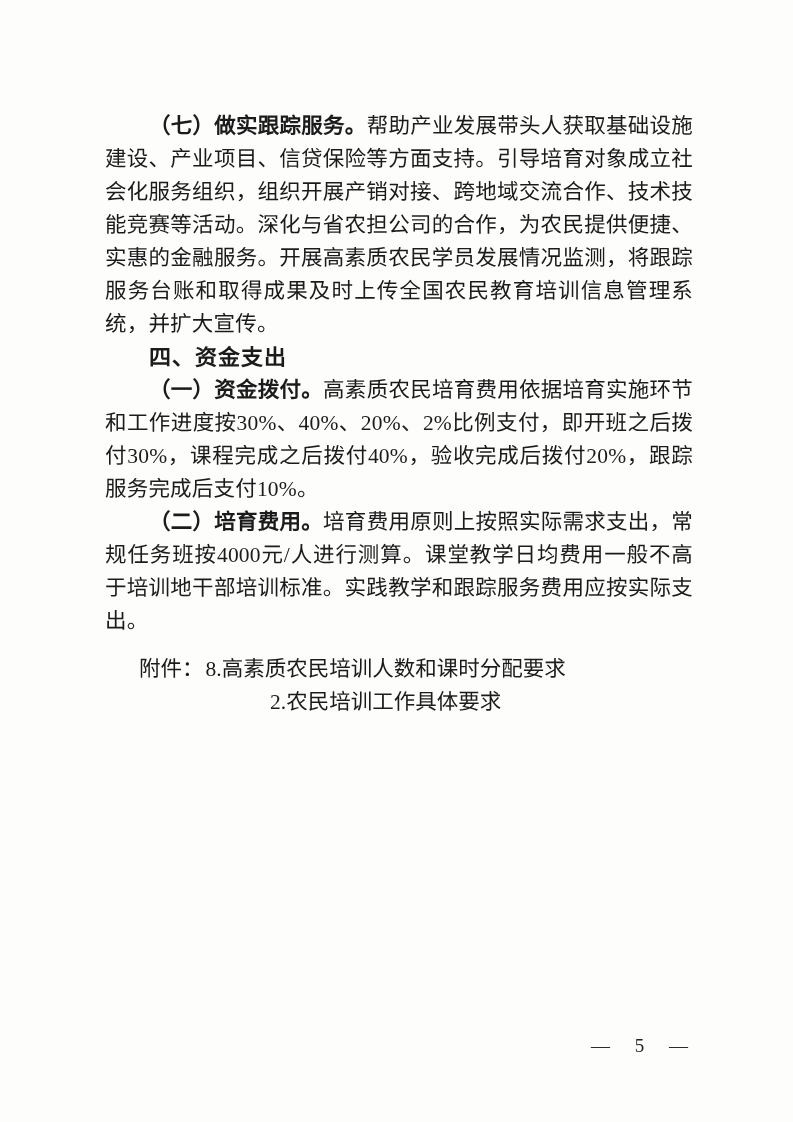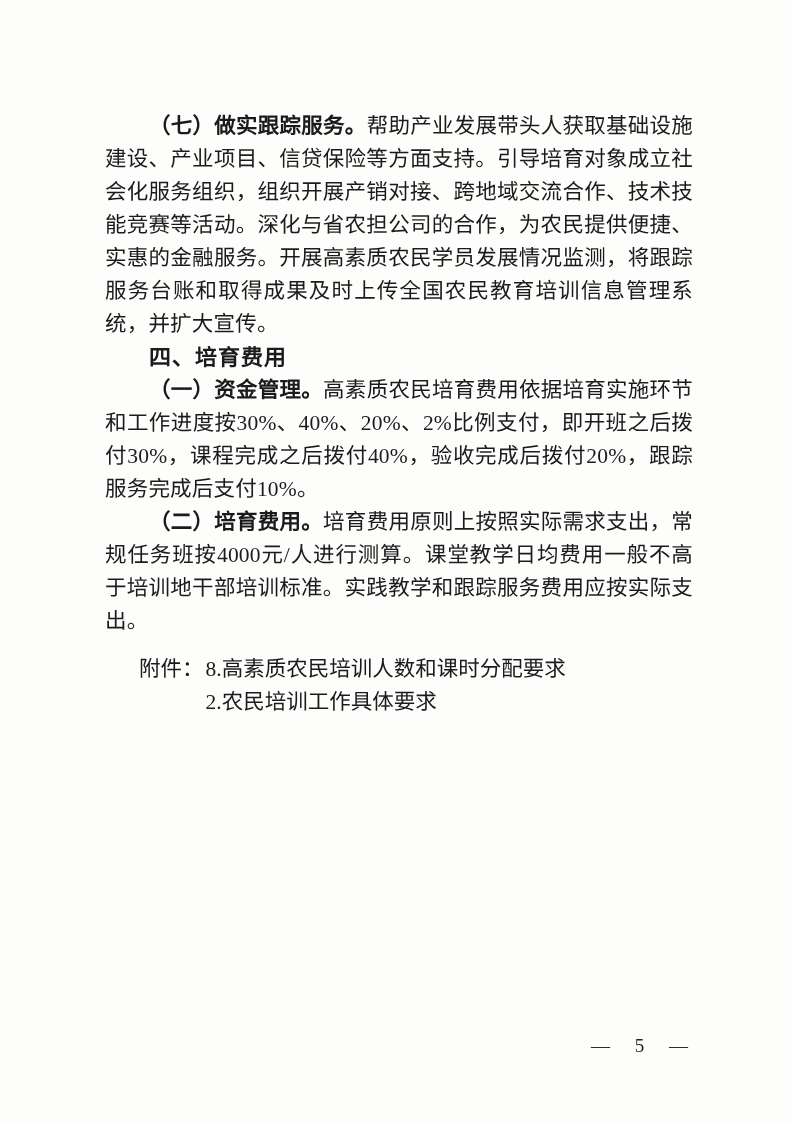--- a/index.html
+++ b/index.html
@@ -43,20 +43,21 @@
     font-family: "Liberation Sans", "DejaVu Sans", sans-serif;
     letter-spacing: 1px;
   }
   .attachments {
     margin-top: 15px;
     padding-left: 34px;
     display: flex;
     align-items: flex-start;
     font-size: 21.5px;
     line-height: 33px;
+    text-align: center;
   }
   .attach-label {
     white-space: nowrap;
     margin-right: 2px;
   }
   .attach-items > div {
     white-space: nowrap;
   }
   .page-number {
     position: absolute;
@@ -72,24 +73,24 @@
 </head>
 <body>
 
 <div class="page">
   <div class="content">
 
     <p class="body-para">
       <span class="lead">（七）做实跟踪服务。</span><span>帮助产业发展带头人获取基础设施建设、产业项目、信贷保险等方面支持。引导培育对象成立社会化服务组织，组织开展产销对接、跨地域交流合作、技术技能竞赛等活动。深化与省农担公司的合作，为农民提供便捷、实惠的金融服务。开展高素质农民学员发展情况监测，将跟踪服务台账和取得成果及时上传全国农民教育培训信息管理系统，并扩大宣传。</span>
     </p>
 
-    <div class="section-heading">四、培育费用</div>
+    <div class="section-heading">四、资金支出</div>
 
     <p class="body-para">
-      <span class="lead">（一）资金管理。</span><span>高素质农民培育费用依据培育实施环节和工作进度按30%、40%、20%、2%比例支付，即开班之后拨付30%，课程完成之后拨付40%，验收完成后拨付20%，跟踪服务完成后支付10%。</span>
+      <span class="lead">（一）资金拨付。</span><span>高素质农民培育费用依据培育实施环节和工作进度按30%、40%、20%、2%比例支付，即开班之后拨付30%，课程完成之后拨付40%，验收完成后拨付20%，跟踪服务完成后支付10%。</span>
     </p>
 
     <p class="body-para">
       <span class="lead">（二）培育费用。</span><span>培育费用原则上按照实际需求支出，常规任务班按4000元/人进行测算。课堂教学日均费用一般不高于培训地干部培训标准。实践教学和跟踪服务费用应按实际支出。</span>
     </p>
 
 
     <div class="attachments">
       <span class="attach-label">附件：</span>
       <div class="attach-items">

